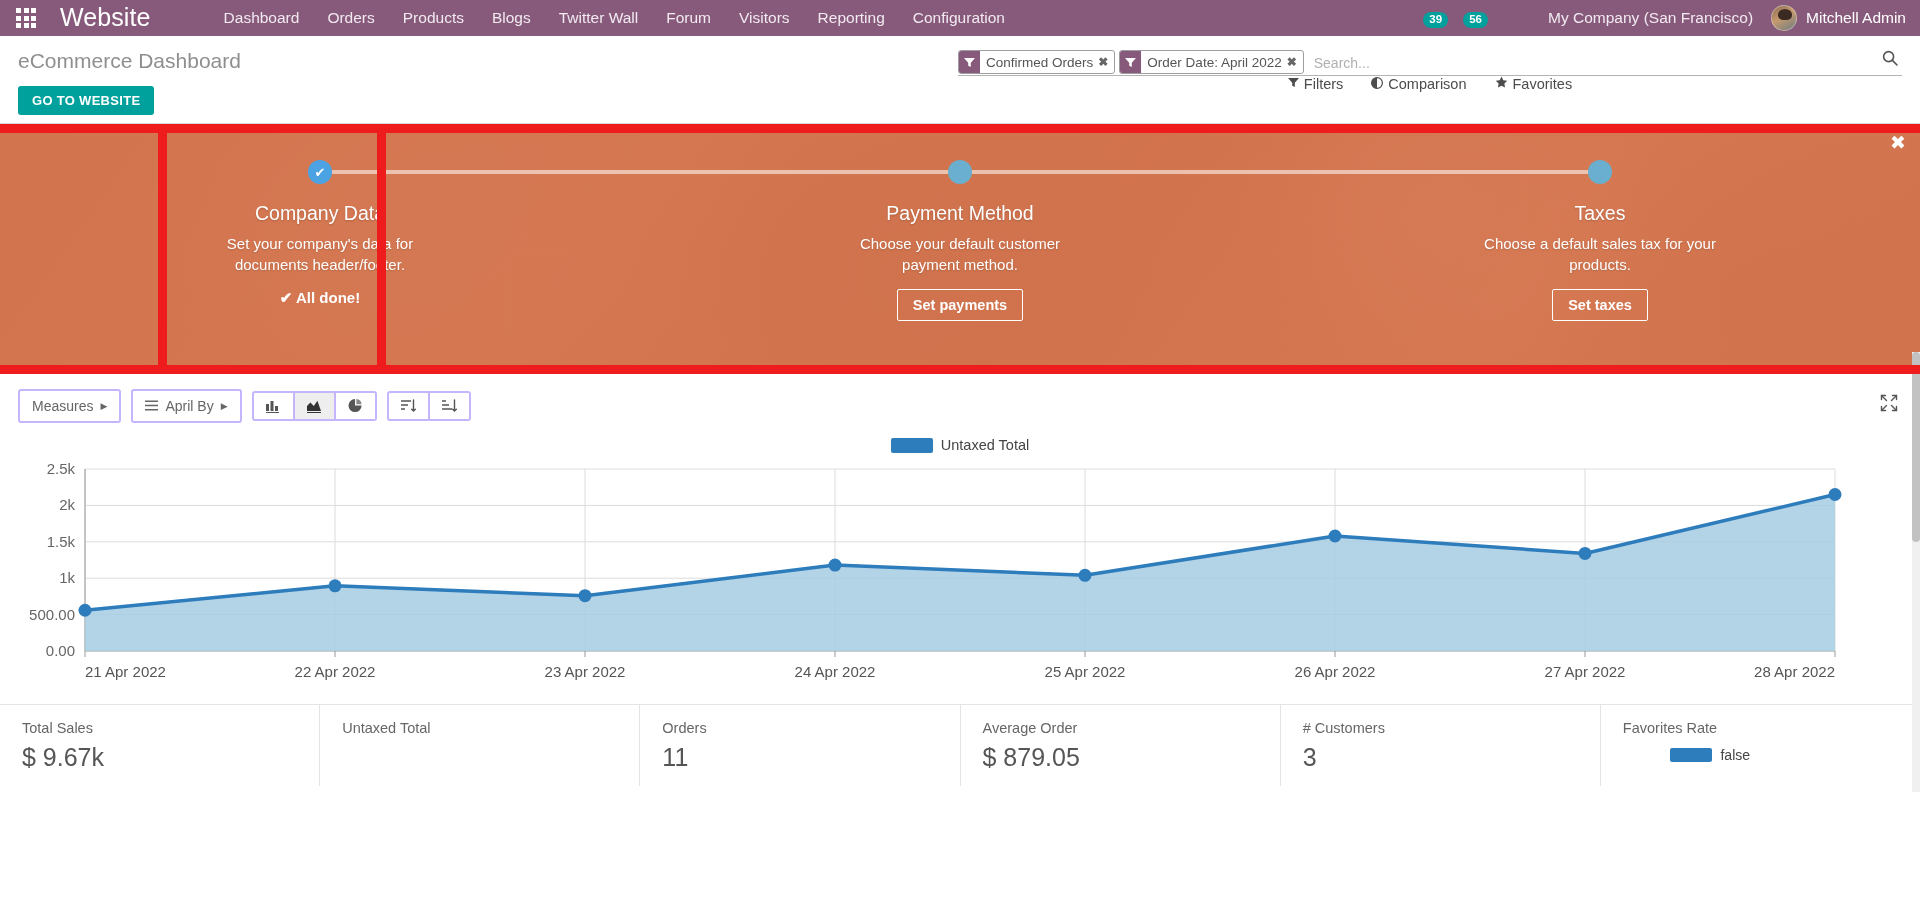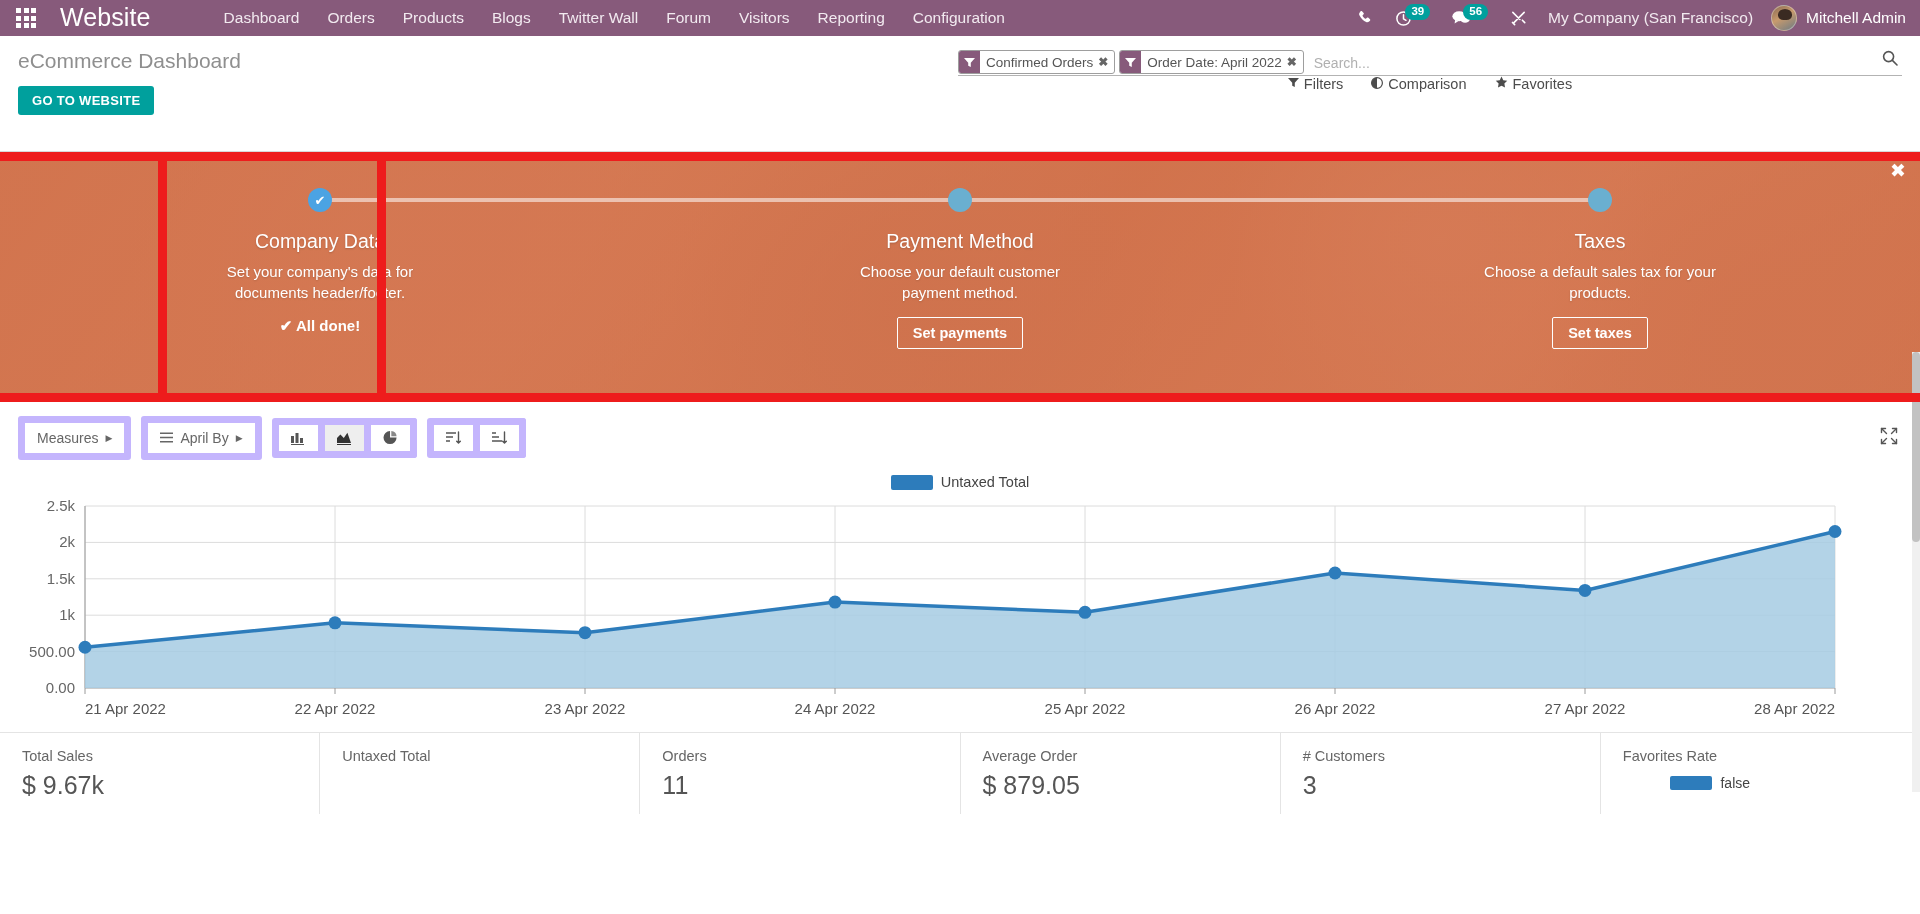--- a/index.html
+++ b/index.html
@@ -38,21 +38,21 @@
     padding: 0 6px 2px 8px; letter-spacing: .1px; cursor: pointer;
   }
   .menu-items { display: flex; align-items: center; margin-left: 53px; }
   .menu-items a {
     color: #f2eaf0; text-decoration: none; font-size: 15.5px;
     padding: 9px 14px; white-space: nowrap; cursor: pointer;
   }
   .nav-right { margin-left: auto; display: flex; align-items: center; padding-right: 14px; }
   .nav-icon {
     position: relative; padding: 17px 11px; display: flex; align-items: center;
-    cursor: pointer; height: 32px;
+    cursor: pointer; height: 32px; flex-direction: column;
   }
   .badge {
     background: #00a09d; color: #fff; font-size: 11.5px; font-weight: bold;
     border-radius: 10px; padding: 1px 6px 2px; margin-left: -7px;
     position: relative; top: -6px; line-height: 13px;
   }
   .company-name { font-size: 15.5px; padding: 0 10px; color: #f2eaf0; cursor: pointer; }
   .user-block { display: flex; align-items: center; padding-left: 8px; cursor: pointer; }
   .avatar {
     width: 26px; height: 26px; border-radius: 50%;
@@ -63,21 +63,21 @@
   .avatar::after {
     content: ""; position: absolute; left: 6px; top: 3px;
     width: 14px; height: 11px; border-radius: 50% 50% 40% 40%;
     background: #3a2a22;
   }
   .user-name { font-size: 15.5px; padding-left: 9px; color: #fff; }
 
   
   .control-panel {
     background: #fff; border-bottom: 1px solid #d8d8d8;
-    padding: 0; position: relative; height: 116px;
+    padding: 0; position: relative; height: 88px;
   }
   .cp-inner { display: flex; padding: 12px 18px 0 18px; }
   .cp-left { width: 940px; }
   .page-title {
     font-size: 21px; color: #8f8f8f; font-weight: 400; line-height: 26px;
   }
   .go-website-btn {
     display: inline-block; margin-top: 12px;
     background: #00a09d; color: #fff; border: none;
     font-size: 13px; font-weight: bold; letter-spacing: .3px;
@@ -182,21 +182,21 @@
     font-size: 19px; cursor: pointer; z-index: 9; line-height: 1;
   }
 
   
   .chart-section { position: relative; background: #fff; height: 330px; }
   .chart-toolbar {
     display: flex; align-items: center; padding: 14px 18px 0 18px; gap: 10px;
   }
   .btn-group { display: flex; }
   .tb-btn {
-    border: 7px solid #c4b5fd; background: #fff; color: #666;
+    border: 2px solid #c4b5fd; background: #fff; color: #666;
     font-size: 14px; padding: 6px 12px; cursor: pointer;
     display: flex; align-items: center; gap: 7px;
     font-family: "Liberation Sans", sans-serif; line-height: 18px;
   }
   .btn-group .tb-btn + .tb-btn { border-left: none; }
   .btn-group .tb-btn:first-child { border-radius: 3px 0 0 3px; }
   .btn-group .tb-btn:last-child { border-radius: 0 3px 3px 0; }
   .tb-btn.single { border-radius: 3px; }
   .tb-btn.active { background: #eeeeee; }
   .caret { font-size: 9px; color: #666; }

